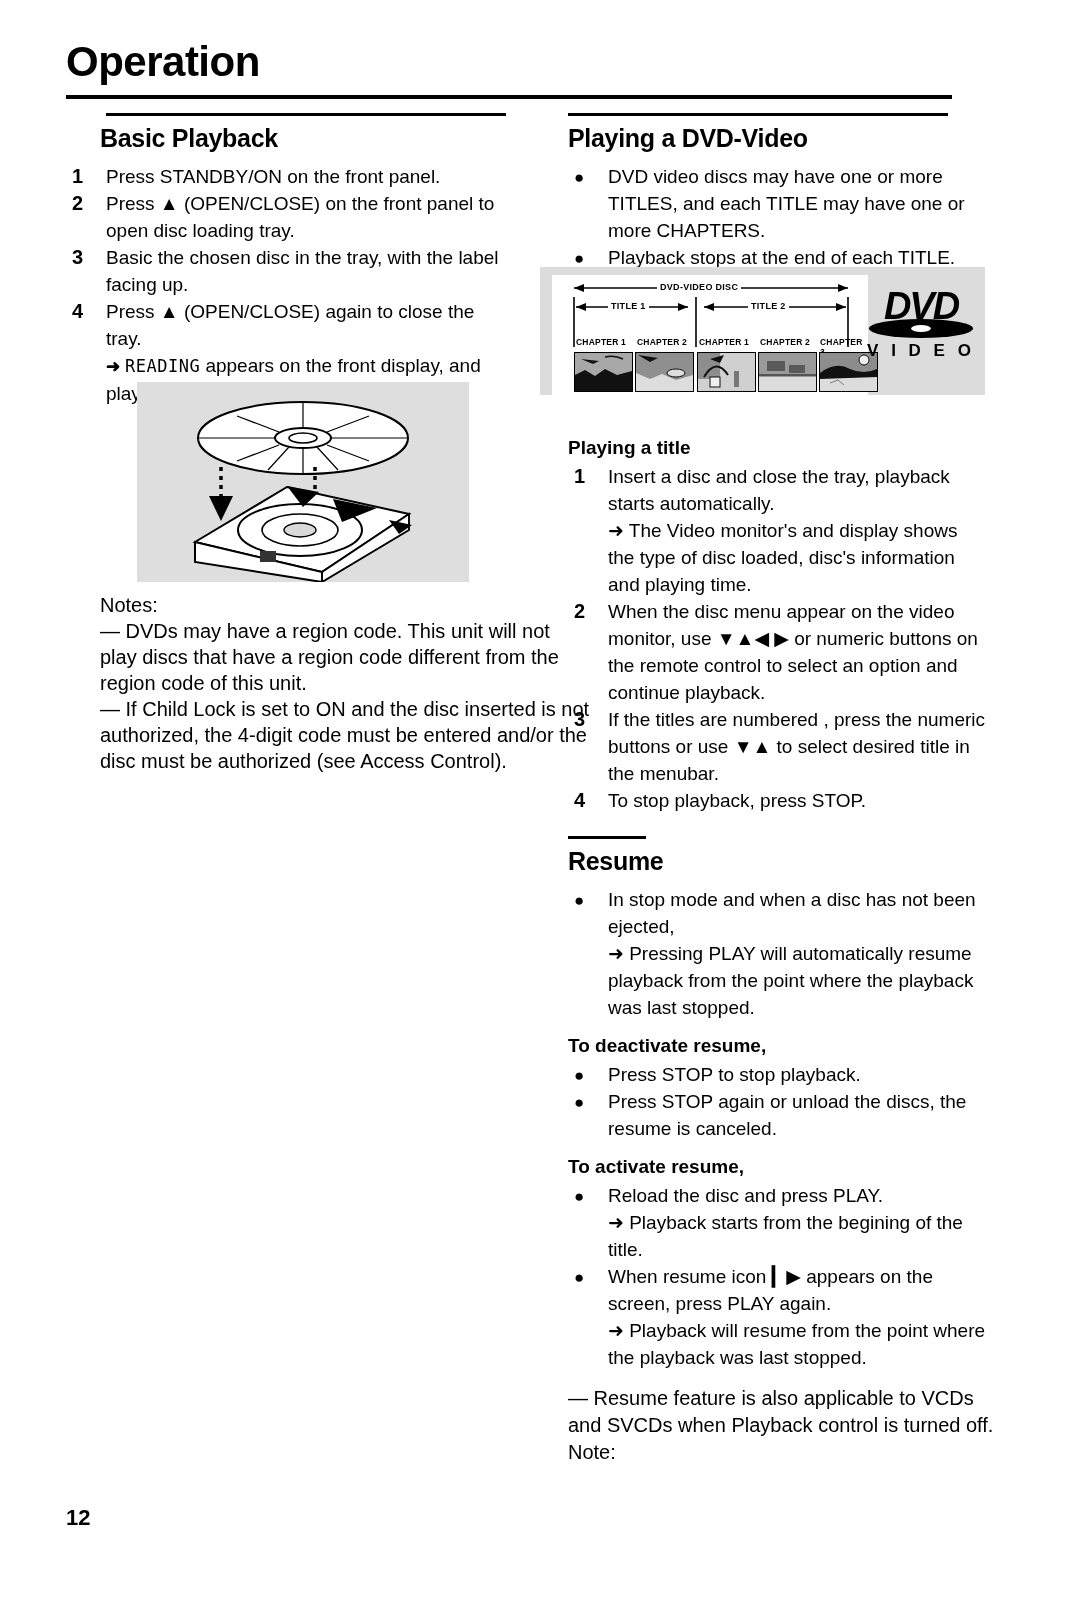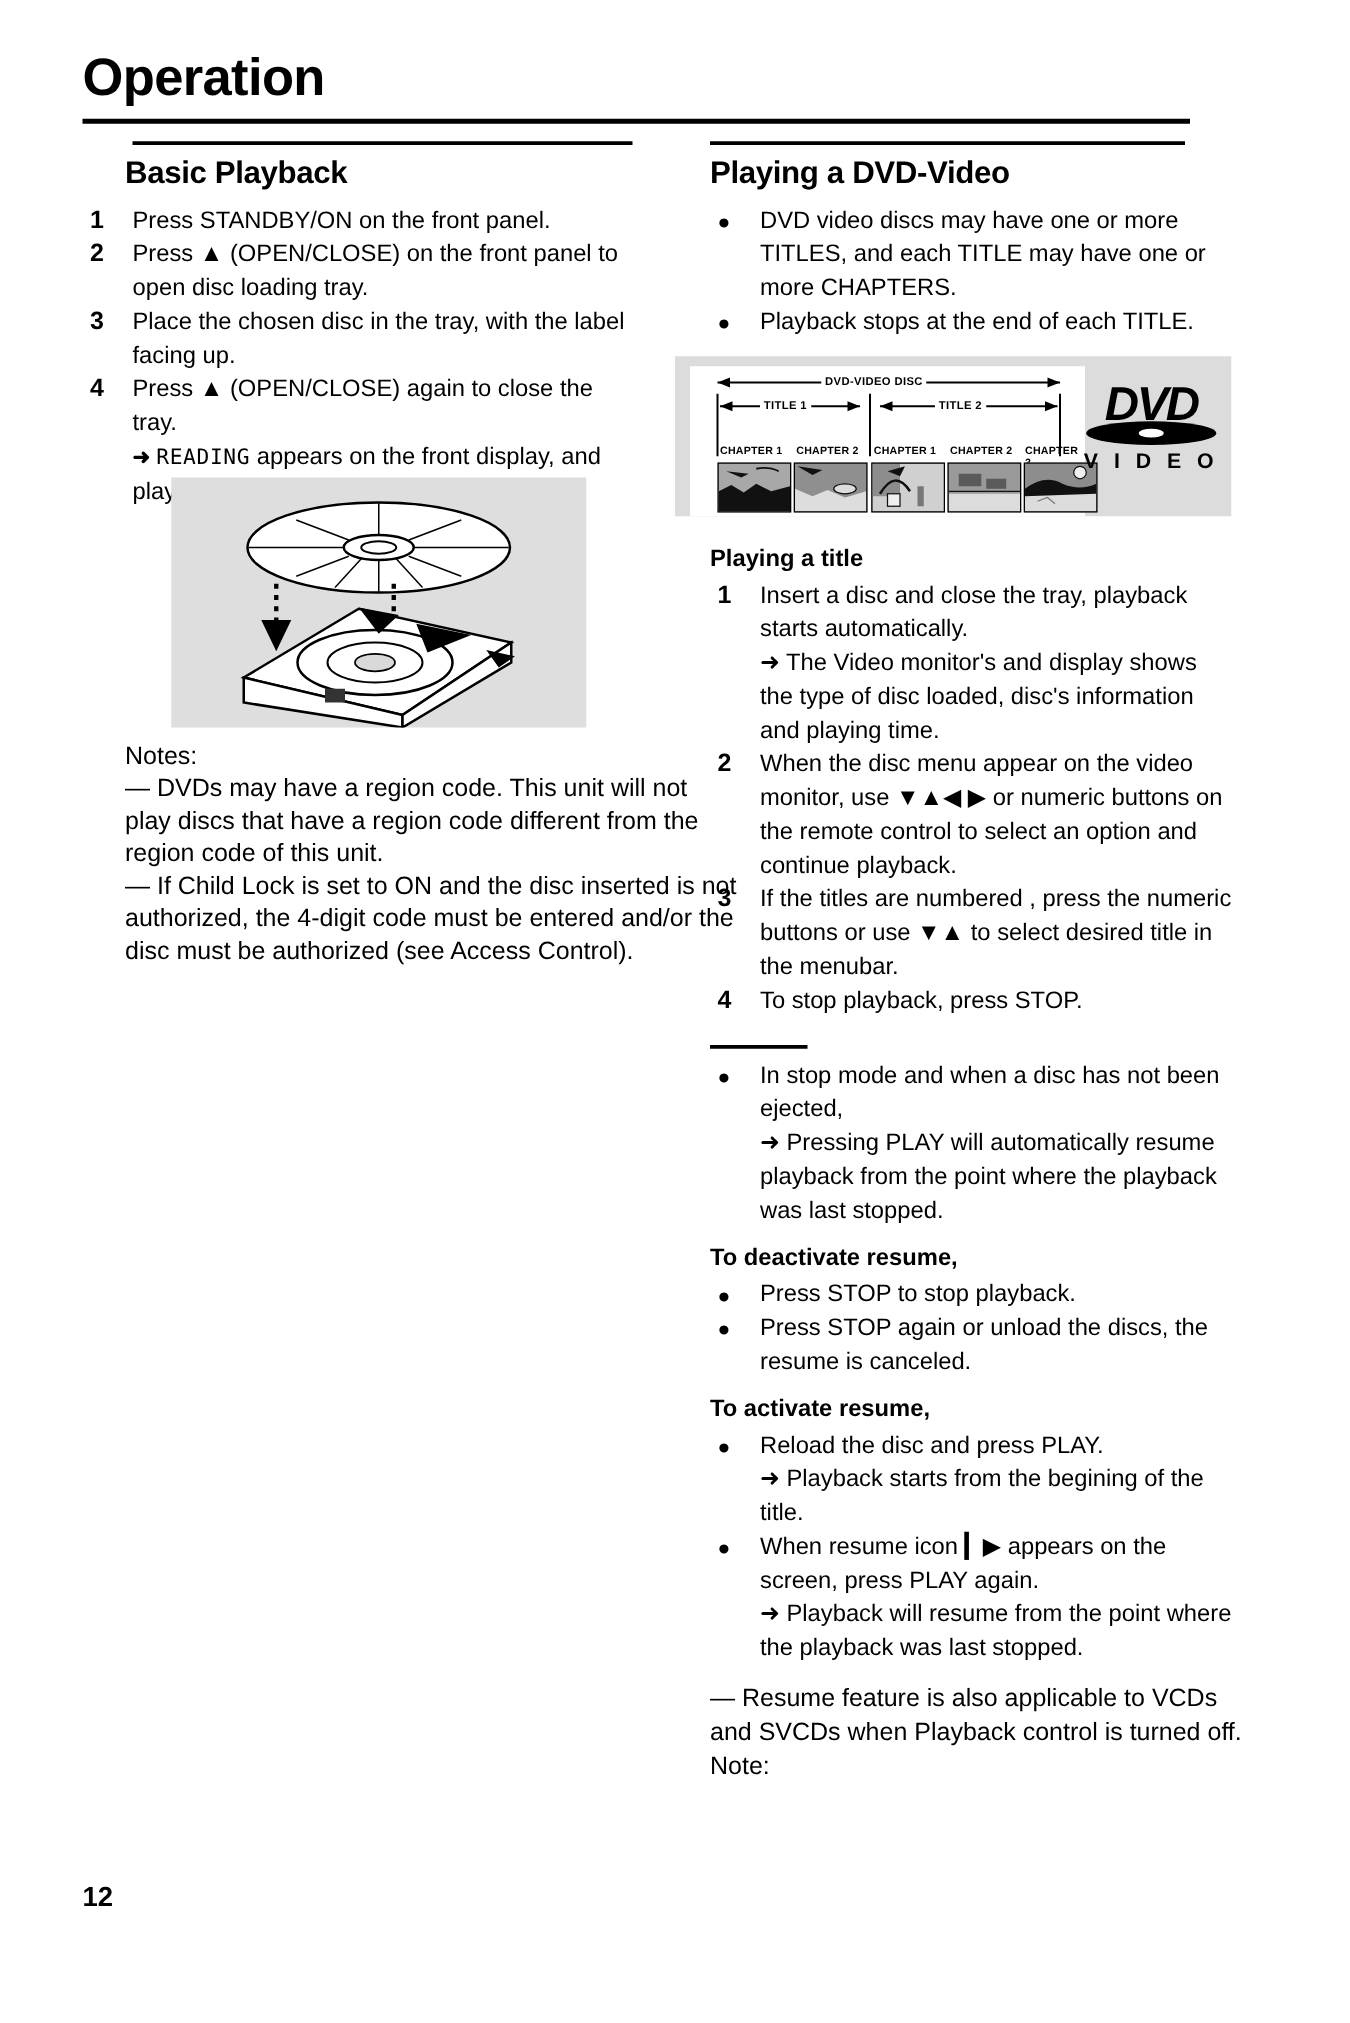--- a/index.html
+++ b/index.html
@@ -143,21 +143,21 @@
     top: 382px;
     width: 332px;
     height: 200px;
     background: #dedede;
   }
 
   
   .dvd-fig {
     position: absolute;
     left: 540px;
-    top: 285px;
+    top: 267px;
     width: 445px;
     height: 128px;
     background: #dcdcdc;
   }
   .dvd-fig .inner {
     position: absolute;
     left: 12px;
     top: 8px;
     width: 316px;
     height: 120px;
@@ -249,21 +249,21 @@
     <div class="row">
       <span class="marker">1</span>
       <span>Press STANDBY/ON on the front panel.</span>
     </div>
     <div class="row">
       <span class="marker">2</span>
       <span>Press ▲ (OPEN/CLOSE) on the front panel to open disc loading tray.</span>
     </div>
     <div class="row">
       <span class="marker">3</span>
-      <span>Place the chosen disc in the tray, with the label facing up.</span>
+      <span>Basic the chosen disc in the tray, with the label facing up.</span>
     </div>
     <div class="row">
       <span class="marker">4</span>
       <span>Press ▲ (OPEN/CLOSE) again to close the tray.</span>
       <div class="arrow-line">
         <span class="arw">➜ </span><span class="mono-display">READING</span><span> appears on the front display, and playback starts automatically.</span>
       </div>
     </div>
   </div>
 
@@ -340,20 +340,21 @@
       <span class="marker">3</span>
       <span>If the titles are numbered , press the numeric buttons or use ▼▲ to select desired title in the menubar.</span>
     </div>
     <div class="row">
       <span class="marker">4</span>
       <span>To stop playback, press STOP.</span>
     </div>
 
     <div style="height:22px"></div>
     <div class="sec-rule w-short"></div>
+    <div class="sec-title">Resume</div>
 
     <div class="row">
       <span class="bulletmark">●</span>
       <span>In stop mode and when a disc has not been ejected,</span>
       <div class="arrow-line">➜  Pressing PLAY will automatically resume playback from the point where the playback was last stopped.</div>
     </div>
 
     <div class="sub-title">To deactivate resume,</div>
     <div class="row">
       <span class="bulletmark">●</span>

